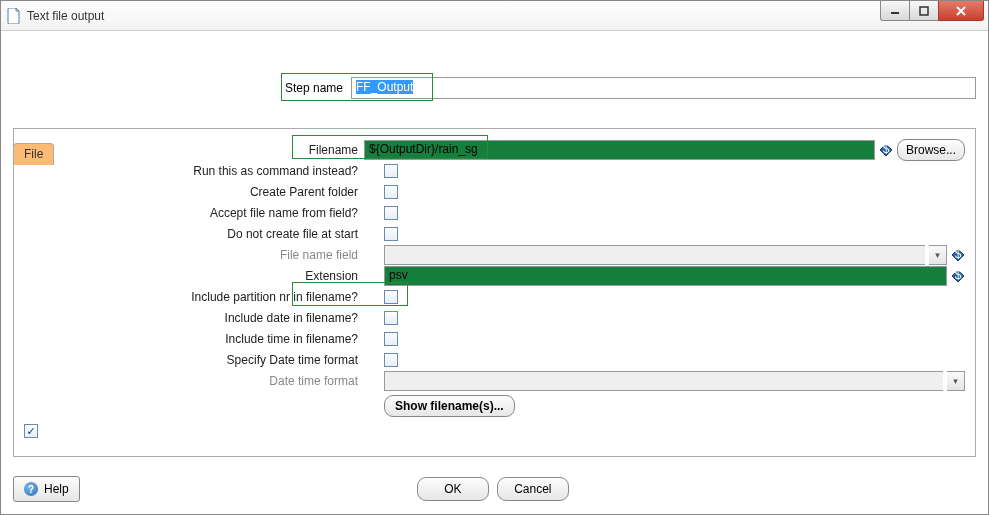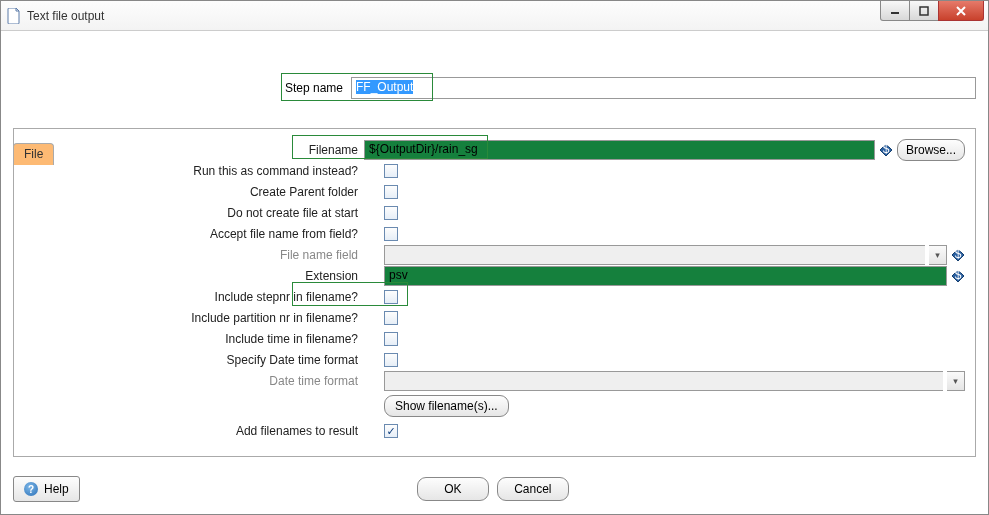--- a/index.html
+++ b/index.html
@@ -30,21 +30,21 @@
   .row-label.disabled { color: #888; }
   .row-field { flex: 1; display: flex; align-items: center; gap: 4px; }
   .text-input { flex: 1; height: 20px; border: 1px solid #999; padding: 1px 4px; background: #15803d; }
   .text-input.disabled { background: #efefef; color: #888; }
   .diamond { width: 14px; height: 14px; display:inline-flex; align-items:center; justify-content:center; }
   .diamond svg { width:14px; height:14px; display:block; }
   .dropdown-btn { width: 18px; height: 20px; border: 1px solid #999; border-left: none; background: linear-gradient(#fafafa,#e5e5e5); display:flex; align-items:center; justify-content:center; font-size:9px; color:#555; }
   .checkbox { width: 14px; height: 14px; border: 1px solid #6a8ab0; background: linear-gradient(#fdfdfd,#e6eef7); display:inline-flex; align-items:center; justify-content:center; }
   .checkbox.checked::after { content:"✓"; color:#0a3a7a; font-size:11px; line-height:1; }
   .btn { height: 24px; padding: 0 14px; border: 1px solid #888; border-radius: 9px; background: linear-gradient(#fdfdfd,#e6e6e6); cursor:pointer; display:inline-flex; align-items:center; justify-content:center; }
-  .btn.small { height: 22px; padding: 0 10px; }
+  .btn.small { height: 22px; padding: 0 10px; font-weight: bold; }
   .browse-btn { height: 22px; padding: 0 8px; }
   .bottom-bar { position: absolute; left: 12px; right: 12px; bottom: 12px; display:flex; align-items:center; }
   .bottom-bar .center { flex:1; display:flex; justify-content:center; gap:8px; }
   .help-btn { height: 26px; padding: 0 10px; border: 1px solid #888; border-radius: 3px; background: linear-gradient(#fdfdfd,#e6e6e6); display:inline-flex; align-items:center; gap:6px; }
   .help-circle { width:14px; height:14px; border-radius:50%; background: radial-gradient(circle at 40% 35%, #7db7e8, #2a6fb6); color:#fff; display:inline-flex; align-items:center; justify-content:center; font-size:10px; font-weight:bold; }
   .green-box { border:1px solid #2a8a3a; pointer-events:none; position:absolute; }
 </style>
 </head>
 <body>
 
@@ -118,28 +118,28 @@
 
 
       <div class="form-row">
         <div class="row-label">Create Parent folder</div>
         <div class="row-field">
             <span class="checkbox"></span>
           </div>
       </div>
 
       <div class="form-row">
+        <div class="row-label">Accept file name from field?</div>
+        <div class="row-field">
+            <span class="checkbox"></span>
+          </div>
+      </div>
+
+      <div class="form-row">
         <div class="row-label">Do not create file at start</div>
-        <div class="row-field">
-            <span class="checkbox"></span>
-          </div>
-      </div>
-
-      <div class="form-row">
-        <div class="row-label">Accept file name from field?</div>
         <div class="row-field">
             <span class="checkbox"></span>
           </div>
       </div>
 
       <div class="form-row">
         <div class="row-label disabled">File name field</div>
         <div class="row-field">
           <div class="text-input disabled" style="border-right:none;"></div>
           <div class="dropdown-btn">▾</div>
@@ -158,34 +158,34 @@
           <div class="text-input"><span>psv</span></div>
           <span class="diamond">
             <svg viewBox="0 0 14 14">
                 <path d="M7 1l6 6-6 6-6-6z" fill="#2a5fa0" stroke="#16406f"></path>
                 <text x="7" y="10" text-anchor="middle" font-size="8" fill="#fff">$</text>
               </svg>
           </span>
         </div>
       </div>
 
-      <div class="form-row">
-        <div class="row-label">Include stepnr in filename?</div>
-        <div class="row-field">
-            <span class="checkbox"></span>
-          </div>
-      </div>
 
       <div class="form-row">
         <div class="row-label">Include partition nr in filename?</div>
         <div class="row-field">
             <span class="checkbox"></span>
           </div>
       </div>
 
+      <div class="form-row">
+        <div class="row-label">Include date in filename?</div>
+        <div class="row-field">
+            <span class="checkbox"></span>
+          </div>
+      </div>
 
       <div class="form-row">
         <div class="row-label">Include time in filename?</div>
         <div class="row-field">
             <span class="checkbox"></span>
           </div>
       </div>
 
       <div class="form-row">
         <div class="row-label">Specify Date time format</div>
@@ -203,21 +203,20 @@
       </div>
 
       <div class="form-row" style="height:30px;">
         <div class="row-label"></div>
         <div class="row-field">
           <button class="btn small">Show filename(s)...</button>
         </div>
       </div>
 
       <div class="form-row">
-        <div class="row-label">Add filenames to result</div>
         <div class="row-field">
             <span class="checkbox checked"></span>
           </div>
       </div>
 
       <div class="green-box" style="left:278px; top:6px; width:196px; height:24px;"></div>
       <div class="green-box" style="left:278px; top:153px; width:116px; height:24px;"></div>
     </div>
   </div>
 

